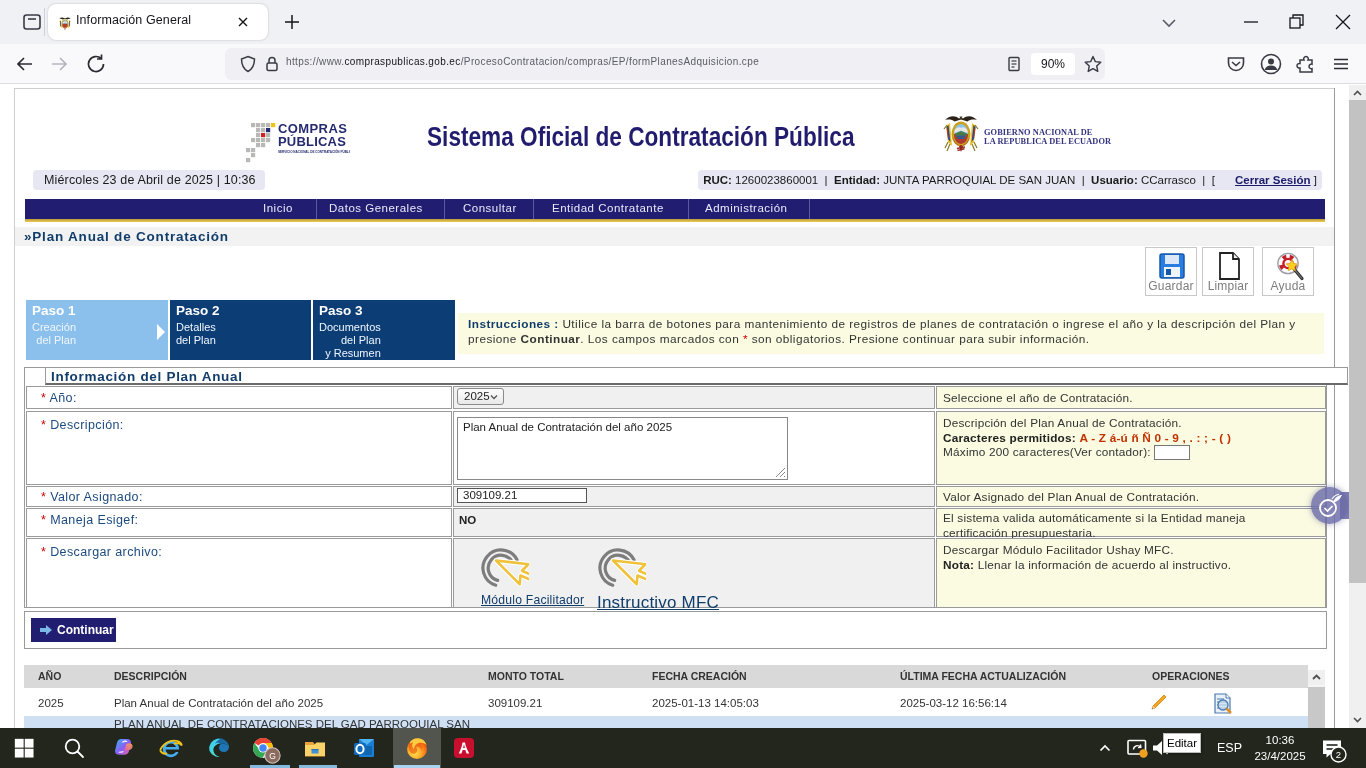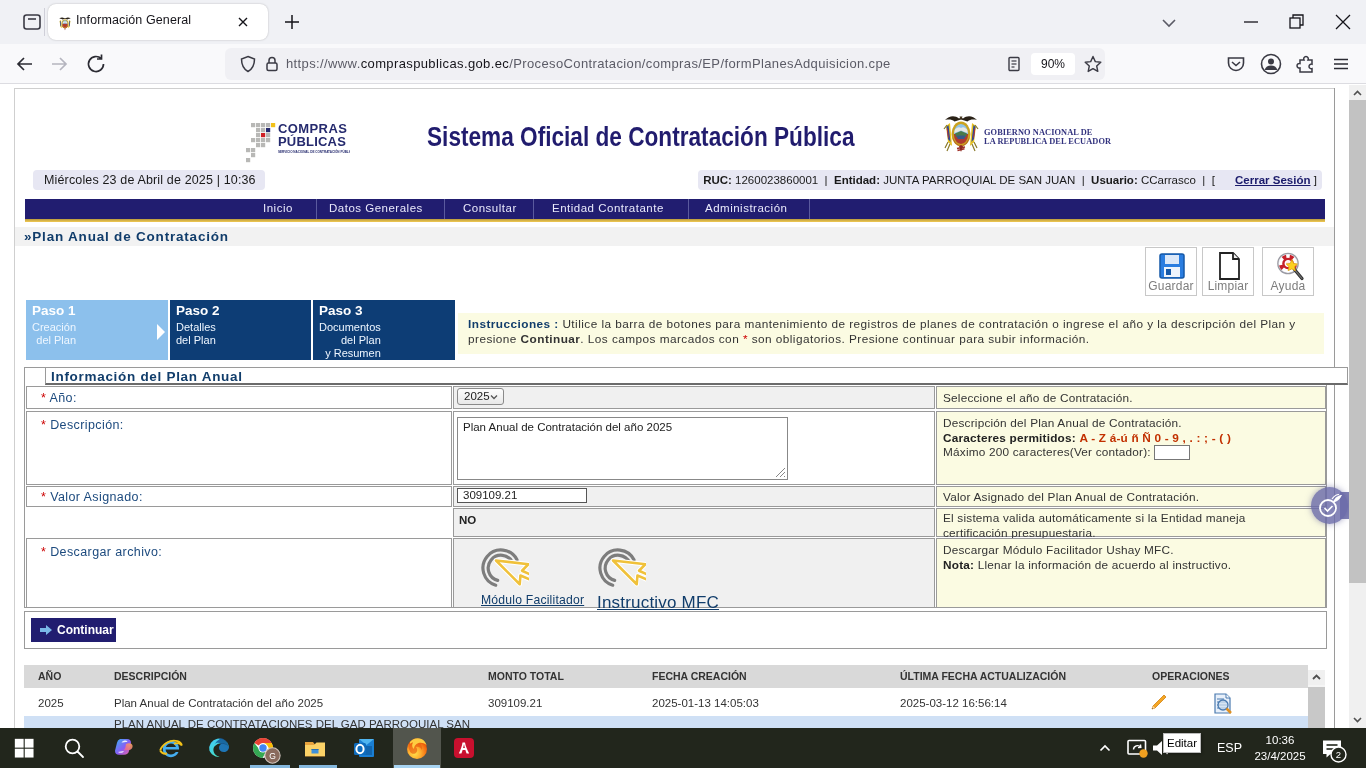--- a/index.html
+++ b/index.html
@@ -12,21 +12,21 @@
 #tabsep { position:absolute; top:8px; left:44px; width:1px; height:28px; background:#cfcfd8; }
 #tab { position:absolute; top:4px; left:48px; width:220px; height:36px; background:#fff; border-radius:8px; box-shadow:0 0 2px rgba(0,0,0,0.25); }
 #tabtitle { position:absolute; top:9px; left:28px; font-size:12.5px; color:#15141a; letter-spacing:0.1px; }
 #tabclose { position:absolute; top:9px; left:186px; width:18px; height:18px; }
 #newtab { position:absolute; top:10px; left:280px; width:24px; height:24px; }
 .wctl { position:absolute; top:0; height:44px; width:46px; }
 
 #navbar { position:absolute; top:44px; left:0; width:1366px; height:40px; background:#f9f9fb; border-bottom:1px solid #dcdce1; }
 .navicon { position:absolute; top:6px; width:28px; height:28px; }
 #urlbar { position:absolute; top:4px; left:225px; width:880px; height:32px; background:#f0f0f4; border-radius:6px; }
-#urltext { position:absolute; top:8px; left:61px; font-size:13px; color:#5b5b66; white-space:nowrap; letter-spacing:0.38px; }
+#urltext { position:absolute; top:8px; left:61px; font-size:10px; color:#5b5b66; white-space:nowrap; letter-spacing:0.38px; }
 #urltext b { color:#15141a; font-weight:normal; }
 #zoompill { position:absolute; top:5px; left:806px; width:44px; height:22px; background:#fff; border-radius:4px; font-size:12px; color:#15141a; text-align:center; line-height:22px; }
 
 
 #page { position:absolute; top:85px; left:0; width:1292px; height:643px; background:#fff; }
 #siteL { position:absolute; top:3px; left:14px; width:1px; height:643px; background:#cfcfcf; }
 #siteR { position:absolute; top:3px; left:1334px; width:1px; height:643px; background:#9a9a9a; }
 #siteT { position:absolute; top:3px; left:14px; width:1321px; height:1px; background:#cfcfcf; }
 
 
@@ -341,20 +341,23 @@
 
   <div class="cell" style="top:401px;left:26px;width:426px;height:21px;background:#fff;">
         <span class="lab" style="position:absolute;top:3px;left:14px;"><span class="ast">*</span> Valor Asignado:</span>
       </div>
   <div class="cell" style="top:401px;left:453px;width:482px;height:21px;background:#f0f0f0;"></div>
   <div class="cell" style="top:401px;left:936px;width:390px;height:21px;">
         <div class="help" style="position:absolute;inset:0;padding:3px 0 0 6px;">Valor Asignado del Plan Anual de Contratación.</div>
       </div>
   <div style="position:absolute;top:403px;left:457px;width:130px;height:15px;background:#fff;border:1px solid #555;font-size:11.5px;color:#222;padding:0 0 0 5px;">309109.21</div>
 
+  <div class="cell" style="top:423px;left:26px;width:426px;height:29px;background:#fff;">
+        <span class="lab" style="position:absolute;top:4px;left:14px;"><span class="ast">*</span> Maneja Esigef:</span>
+      </div>
   <div class="cell" style="top:423px;left:453px;width:482px;height:29px;background:#f0f0f0;">
         <span style="position:absolute;top:5px;left:5px;font-size:11.5px;color:#222;font-weight:bold;">NO</span>
       </div>
   <div class="cell" style="top:423px;left:936px;width:390px;height:29px;">
         <div class="help" style="position:absolute;inset:0;padding:2px 14px 0 6px;">El sistema valida automáticamente si la Entidad maneja certificación presupuestaria.</div>
       </div>
 
   <div class="cell" style="top:453px;left:26px;width:426px;height:70px;background:#fff;">
         <span class="lab" style="position:absolute;top:6px;left:14px;"><span class="ast">*</span> Descargar archivo:</span>
       </div>

